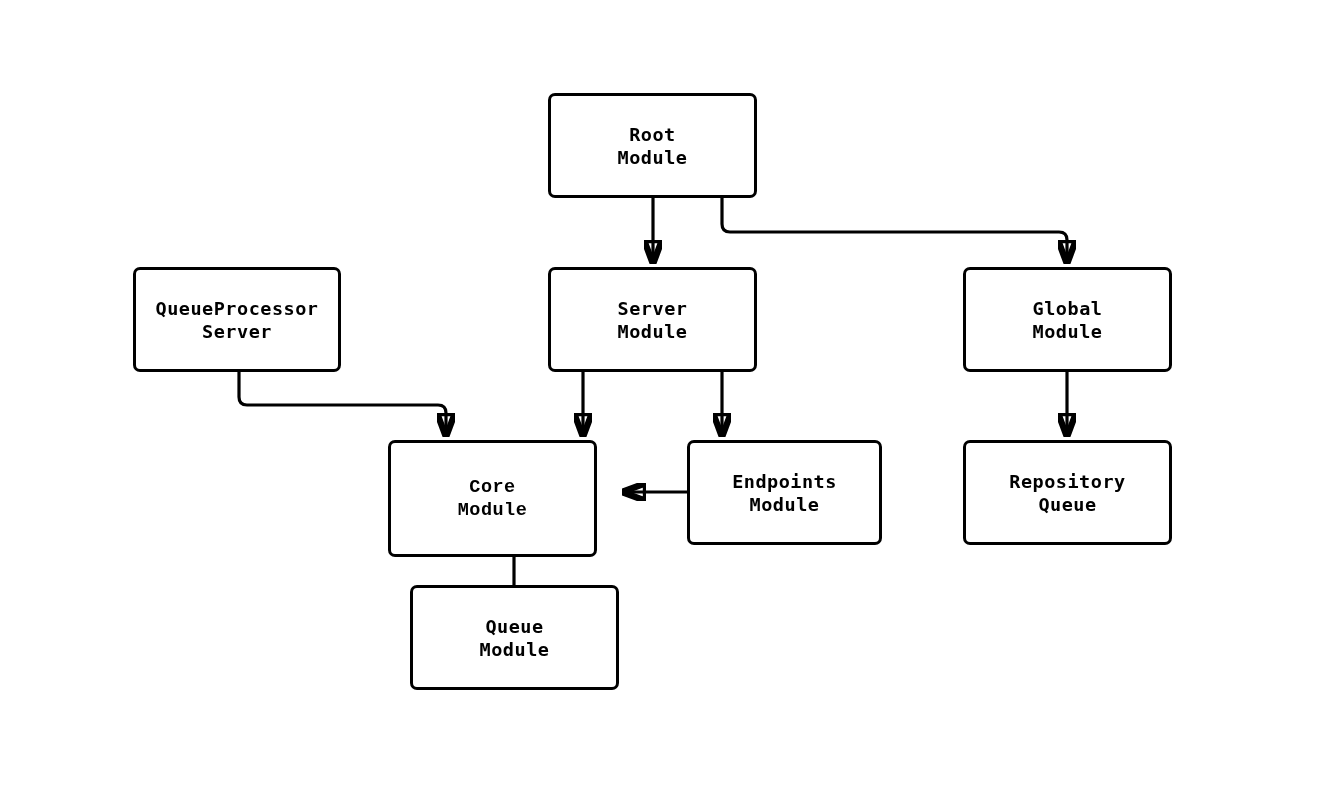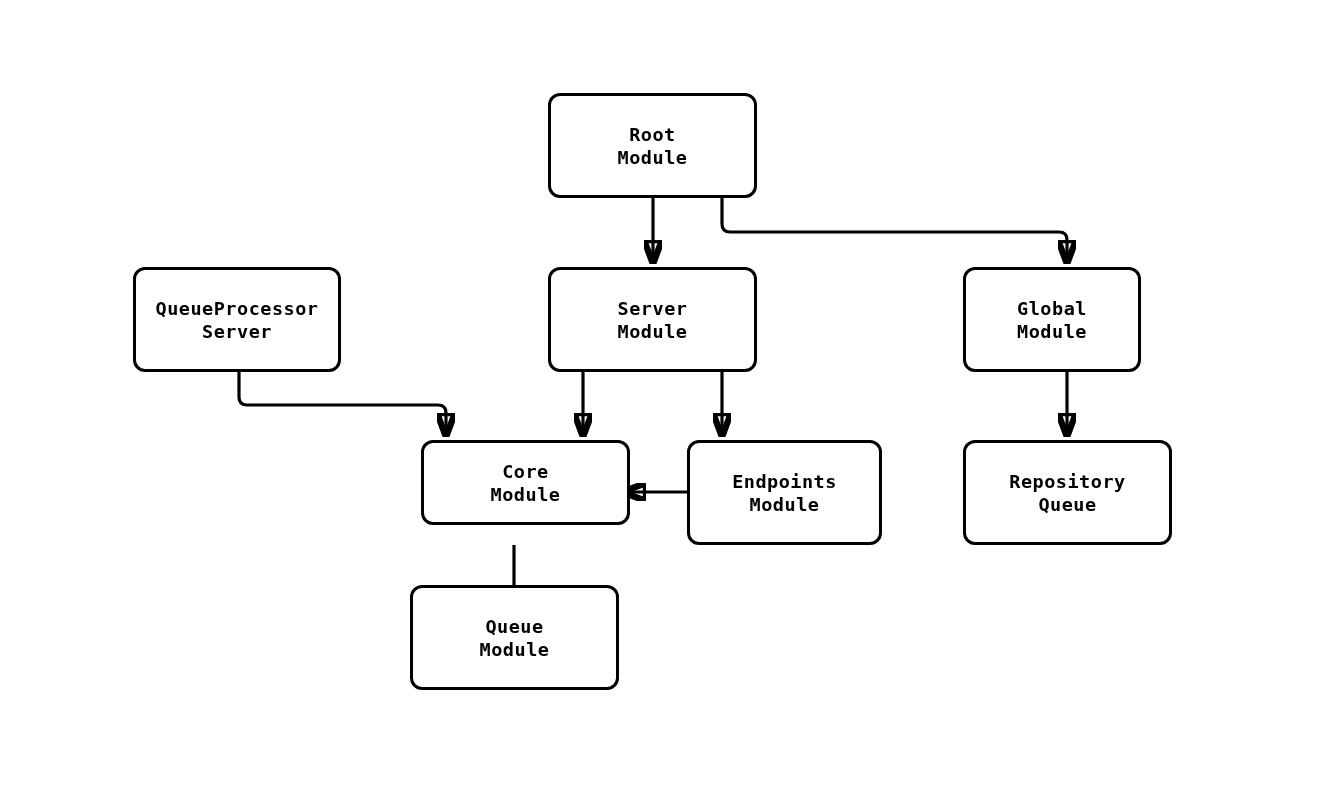--- a/index.html
+++ b/index.html
@@ -25,37 +25,37 @@
   #edge-layer path {
     fill: none;
     stroke: #000000;
     stroke-width: 3.2;
   }
   .node {
     position: absolute;
     box-sizing: border-box;
     background: #ffffff;
     border: 3.2px solid #000000;
-    border-radius: 12px;
+    border-radius: 7px;
     display: flex;
     align-items: center;
     justify-content: center;
     text-align: center;
     font-weight: bold;
     font-size: 18.5px;
     line-height: 23px;
     color: #000000;
     white-space: pre-line;
     letter-spacing: 0.5px;
   }
   .n-root          { left: 548px; top: 93px;  width: 209px; height: 105px; }
   .n-queueprocessor{ left: 133px; top: 267px; width: 208px; height: 105px; }
   .n-server        { left: 548px; top: 267px; width: 209px; height: 105px; }
-  .n-global        { left: 963px; top: 267px; width: 178px; height: 105px; }
-  .n-core          { left: 421px; top: 440px; width: 209px; height: 85px; }
+  .n-global        { left: 963px; top: 267px; width: 209px; height: 105px; }
+  .n-core          { left: 388px; top: 440px; width: 209px; height: 117px; font-family: Liberation Mono, monospace; }
   .n-endpoints     { left: 687px; top: 440px; width: 195px; height: 105px; }
   .n-repository    { left: 963px; top: 440px; width: 209px; height: 105px; }
   .n-queue         { left: 410px; top: 585px; width: 209px; height: 105px; text-align: center; }
 </style>
 </head>
 <body>
 
 <div id="canvas">
 
   <svg id="edge-layer" viewBox="0 0 1337 809" xmlns="http://www.w3.org/2000/svg">

